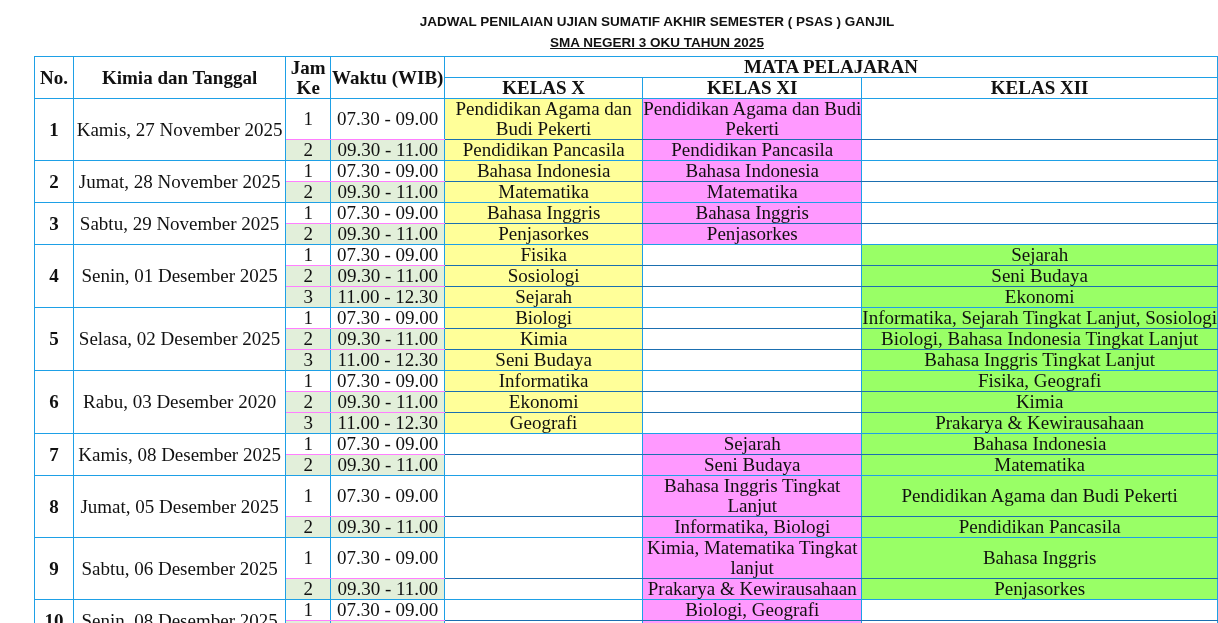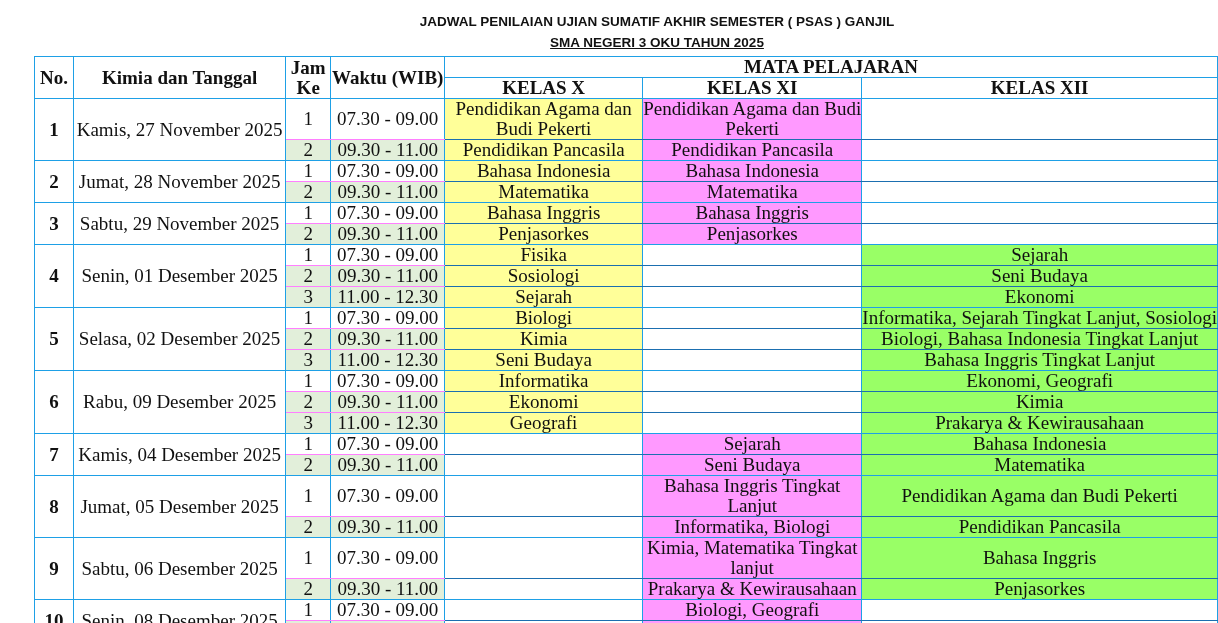--- a/index.html
+++ b/index.html
@@ -151,44 +151,44 @@
       </tr>
       <tr>
         <td class=" gr">3</td>
         <td class=" gr">11.00 - 12.30</td>
         <td class="yl wrap">Seni Budaya</td>
         <td class=""></td>
         <td class="gn">Bahasa Inggris Tingkat Lanjut</td>
       </tr>
       <tr>
         <td rowspan="3" class="no">6</td>
-        <td rowspan="3">Rabu, 09 Desember 2025</td>
+        <td rowspan="3">Rabu, 03 Desember 2020</td>
         <td class=" pk-line">1</td>
         <td class=" pk-line">07.30 - 09.00</td>
         <td class="yl wrap inner-top">Informatika</td>
         <td class=" inner-top"></td>
-        <td class="gn inner-top">Ekonomi, Geografi</td>
+        <td class="gn inner-top">Fisika, Geografi</td>
       </tr>
       <tr>
         <td class=" gr pk-line">2</td>
         <td class=" gr pk-line">09.30 - 11.00</td>
         <td class="yl wrap inner-top">Ekonomi</td>
         <td class=" inner-top"></td>
         <td class="gn inner-top">Kimia</td>
       </tr>
       <tr>
         <td class=" gr">3</td>
         <td class=" gr">11.00 - 12.30</td>
         <td class="yl wrap">Geografi</td>
         <td class=""></td>
         <td class="gn">Prakarya &amp; Kewirausahaan</td>
       </tr>
       <tr>
         <td rowspan="2" class="no">7</td>
-        <td rowspan="2">Kamis, 04 Desember 2025</td>
+        <td rowspan="2">Kamis, 08 Desember 2025</td>
         <td class=" pk-line">1</td>
         <td class=" pk-line">07.30 - 09.00</td>
         <td class=" inner-top"></td>
         <td class="pk wrap inner-top">Sejarah</td>
         <td class="gn inner-top">Bahasa Indonesia</td>
       </tr>
       <tr>
         <td class=" gr">2</td>
         <td class=" gr">09.30 - 11.00</td>
         <td class=""></td>

